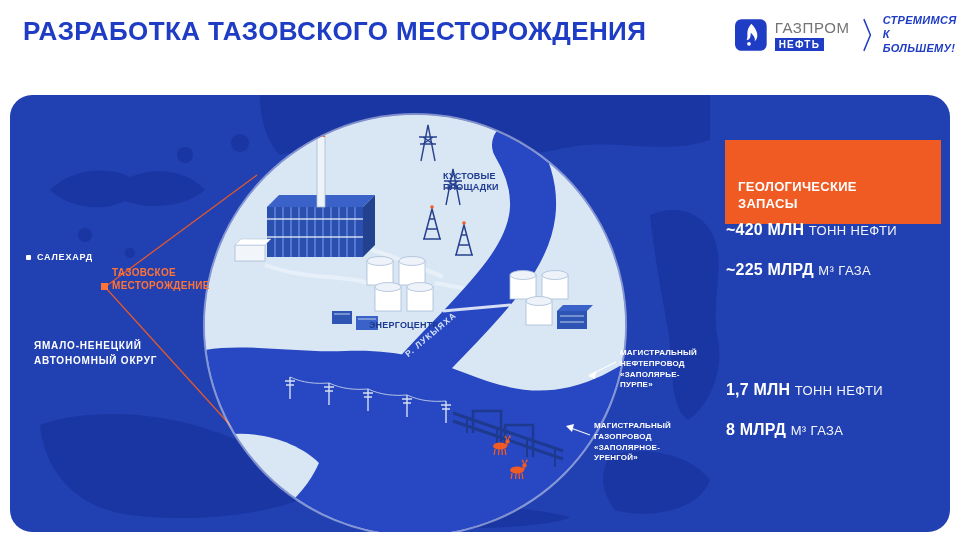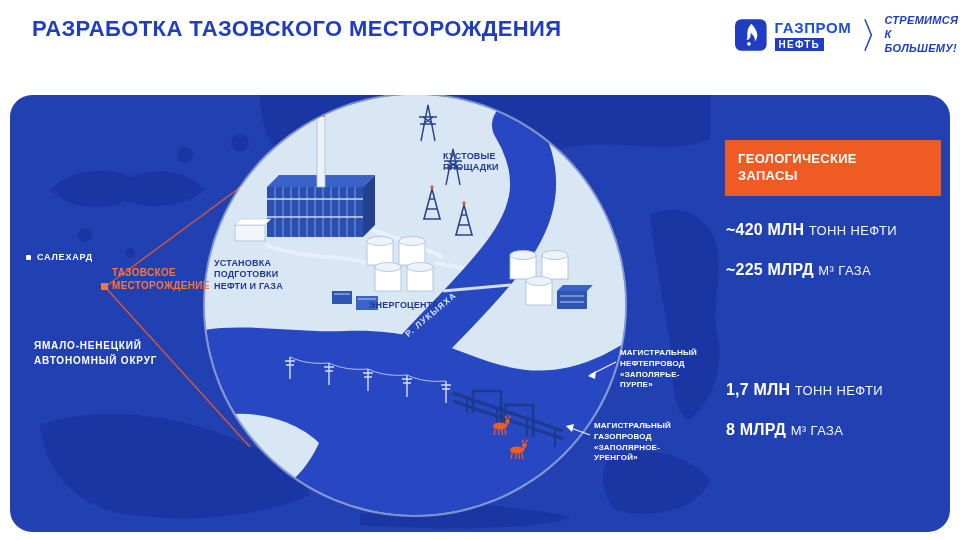--- a/index.html
+++ b/index.html
@@ -1,57 +1,57 @@
 <!DOCTYPE html>
 <html><head>
 <meta charset="utf-8">
 <style>
   html,body{margin:0;padding:0;width:960px;height:540px;background:#ffffff;
     font-family:"Liberation Sans","DejaVu Sans",sans-serif;overflow:hidden;position:relative;}
   
-  .hdr-title{position:absolute;left:32px;top:16px;font-size:22px;font-weight:800;
+  .hdr-title{position:absolute;left:23px;top:16px;font-size:26px;font-weight:800;
     color:#1e3cc4;letter-spacing:.4px;white-space:nowrap;}
   .logo{position:absolute;left:735px;top:14px;display:flex;align-items:center;}
   .logo-icon{width:34px;height:34px;}
   .brand-col{margin-left:8px;display:flex;flex-direction:column;align-items:flex-start;}
-  .brand-top{font-size:15px;font-weight:700;color:#1d4ed8;letter-spacing:.6px;}
+  .brand-top{font-size:15px;font-weight:400;color:#737373;letter-spacing:.6px;}
   .brand-bottom{margin-top:2px;background:#1e3cc4;color:#fff;font-size:10px;font-weight:700;
     padding:1px 4px;letter-spacing:1.2px;}
   .logo-chevron{margin:0 10px 0 12px;}
   .tagline{font-style:italic;font-weight:700;color:#1e3cc4;font-size:11px;line-height:1.25;letter-spacing:.3px;}
   
   .panel{position:absolute;left:10px;right:10px;top:95px;bottom:8px;background:#2140b2;
     border-radius:22px;overflow:hidden;}
   .panel svg.map-bg{position:absolute;inset:0;z-index:1;}
   .panel svg.overlay-fg{position:absolute;inset:0;z-index:3;pointer-events:none;}
   .labels-layer{position:absolute;inset:0;z-index:4;pointer-events:none;}
   
   .city-row{position:absolute;left:16px;top:157px;display:flex;align-items:center;color:#fff;}
   .city-dot{width:5px;height:5px;background:#fff;border-radius:1px;margin-right:6px;}
   .city-name{font-size:9px;font-weight:700;letter-spacing:.8px;}
   .field-label{position:absolute;left:102px;top:172px;width:96px;color:#ff7334;
     font-size:10px;font-weight:800;line-height:1.25;letter-spacing:.3px;}
   .region-label{position:absolute;left:24px;top:243px;color:#fff;font-size:10px;
     font-weight:600;line-height:1.5;letter-spacing:.8px;}
   
-  .circle{position:absolute;left:195px;top:0;width:420px;height:420px;border-radius:50%;
+  .circle{position:absolute;left:195px;top:20px;width:420px;height:420px;border-radius:50%;
     background:#d9e6f4;z-index:2;box-shadow:0 0 0 2px rgba(255,255,255,.45);}
   .c-label{position:absolute;font-weight:800;color:#1d3a8f;font-size:9px;line-height:1.25;letter-spacing:.2px;}
   .river-label{position:absolute;left:198px;top:236px;color:#d3e2f6;font-size:8.5px;font-weight:700;
     letter-spacing:1.2px;transform:rotate(-40deg);transform-origin:0 0;white-space:nowrap;}
   
   .callout{position:absolute;color:#fff;font-size:8px;font-weight:600;line-height:1.35;letter-spacing:.2px;}
   .callout.oil{left:610px;top:253px;width:92px;}
   .callout.gas{left:584px;top:326px;width:82px;}
   
   .stat-box{position:absolute;width:190px;background:#f05a23;color:#fff;padding:11px 13px;
     font-size:13px;font-weight:800;line-height:1.3;letter-spacing:.3px;}
   .stat-box.geo{left:715px;top:45px;}
   .stat-box.cap{left:715px;top:183px;}
-  .stat-box .title{display:block;}
+  .stat-box .title{display:block;margin-top:28px;}
   .stat-box.geo .title{max-width:130px;}
   .stat-box.cap .title{max-width:172px;}
   .stat-group{position:absolute;left:716px;color:#fff;}
   .stat-group.geo{top:104px;}
   .stat-group.cap{top:264px;}
   .stat-line{margin-bottom:9px;white-space:nowrap;margin-top:22px;}
   .stat-value{font-size:16px;font-weight:800;letter-spacing:.2px;}
   .stat-unit{font-size:13px;font-weight:400;letter-spacing:.4px;opacity:.95;}
 </style>
 </head>
@@ -212,21 +212,20 @@
 
         <g>
           <use href="#deer" x="286" y="322"></use>
           <use href="#deer" x="303" y="346"></use>
         </g>
       </g>
     </svg>
 
     
     <div class="c-label" style="left:238px;top:56px;width:66px;">КУСТОВЫЕ ПЛОЩАДКИ</div>
-    <div class="c-label" style="left:9px;top:163px;width:80px;">УСТАНОВКА ПОДГОТОВКИ НЕФТИ И ГАЗА</div>
     <div class="c-label" style="left:164px;top:205px;">ЭНЕРГОЦЕНТР</div>
     <div class="river-label">Р. ЛУКЫЯХА</div>
   </div>
 
   <svg class="overlay-fg" viewBox="0 0 940 437">
     <g stroke="#ffffff" stroke-width="1.2" fill="none" opacity="0.95">
       <line x1="606" y1="267" x2="580" y2="280"></line>
       <line x1="580" y1="340" x2="558" y2="332"></line>
     </g>
     <polygon points="578,281 586,276 585,284" fill="#ffffff"></polygon>

